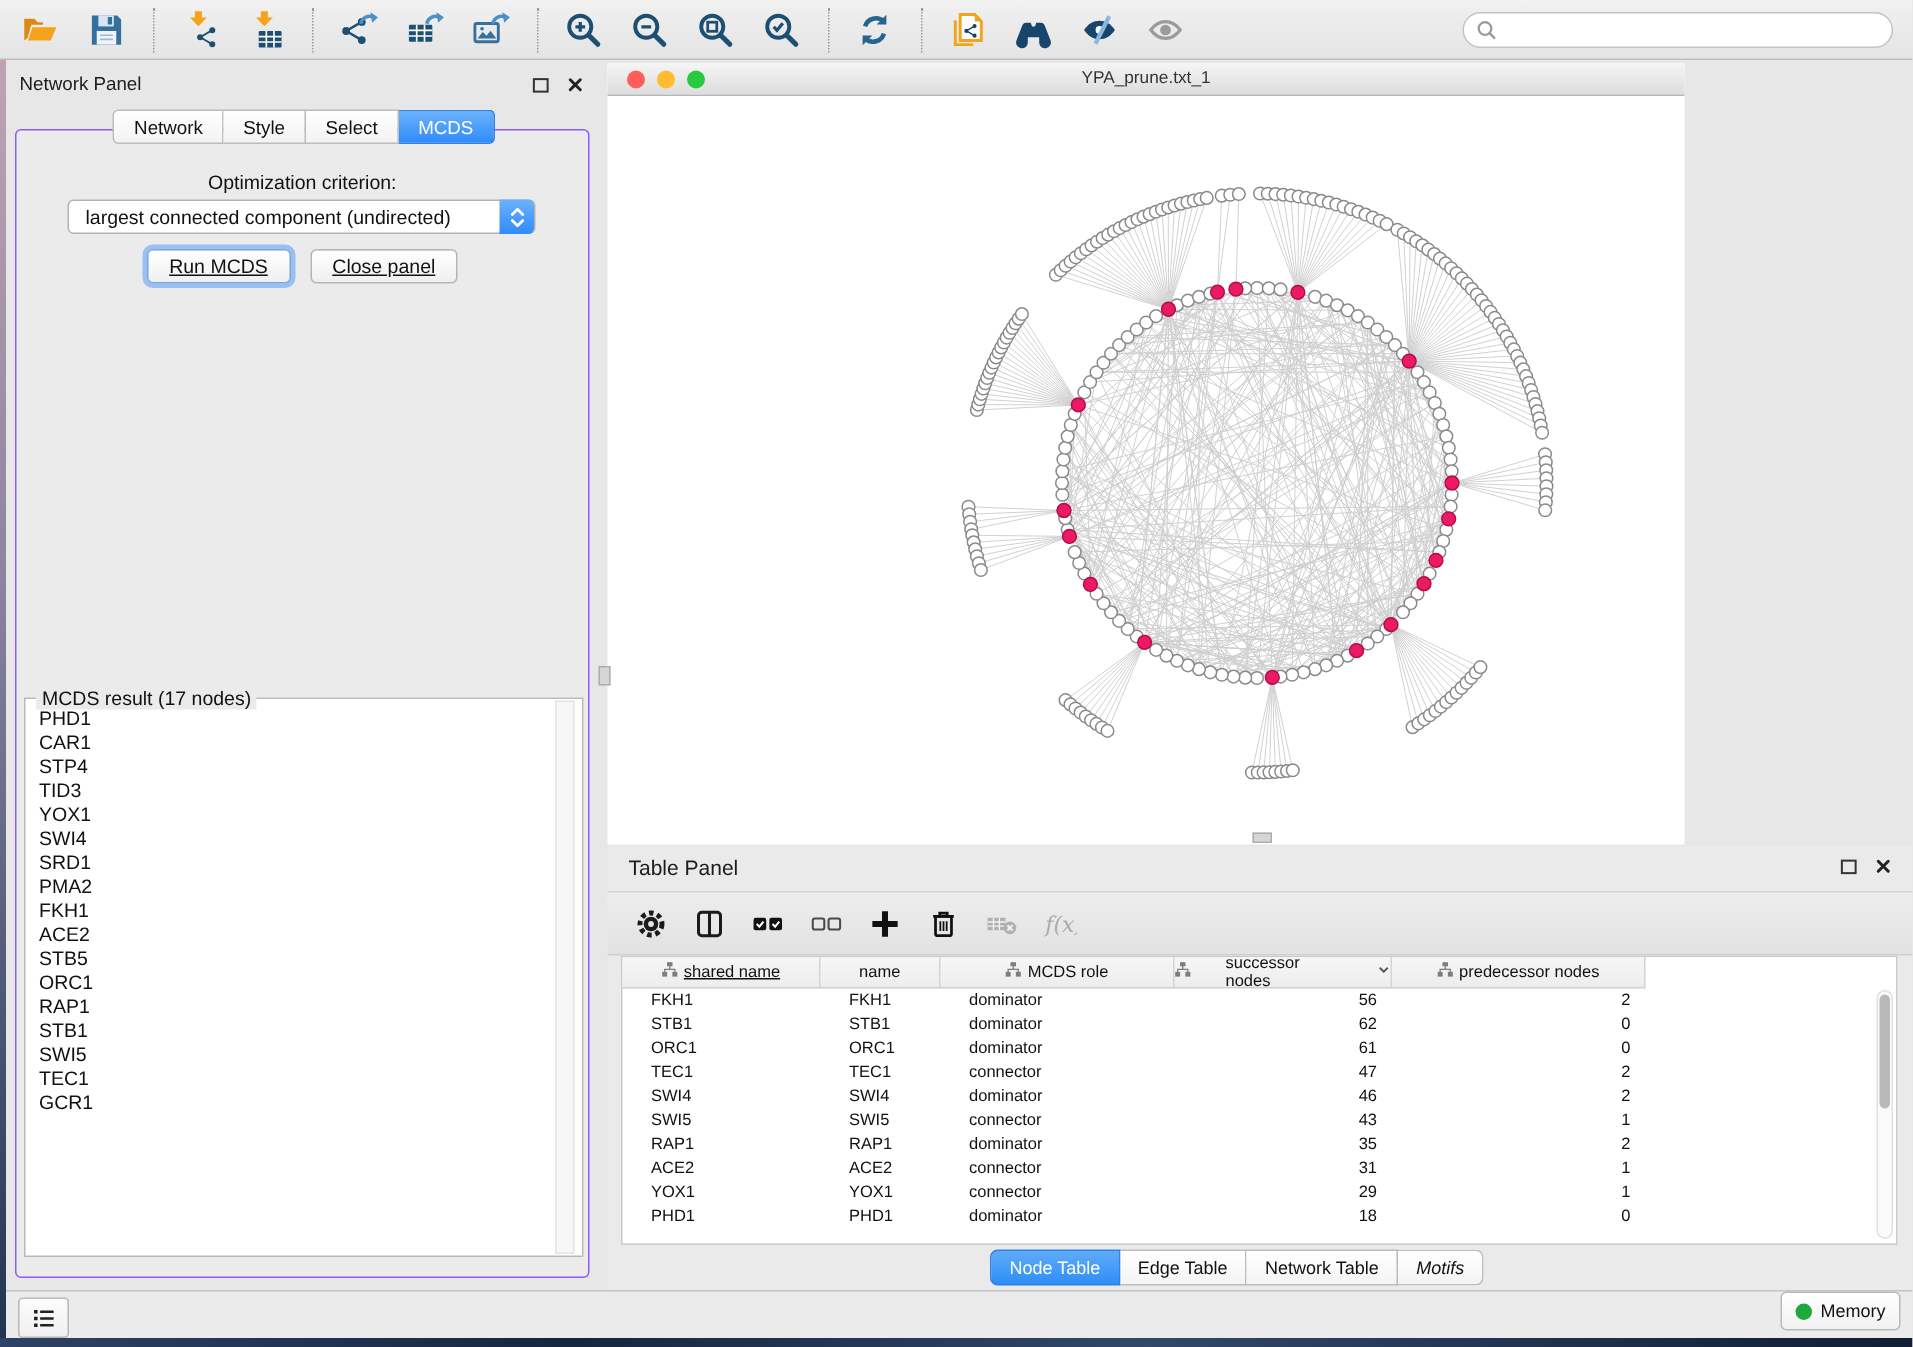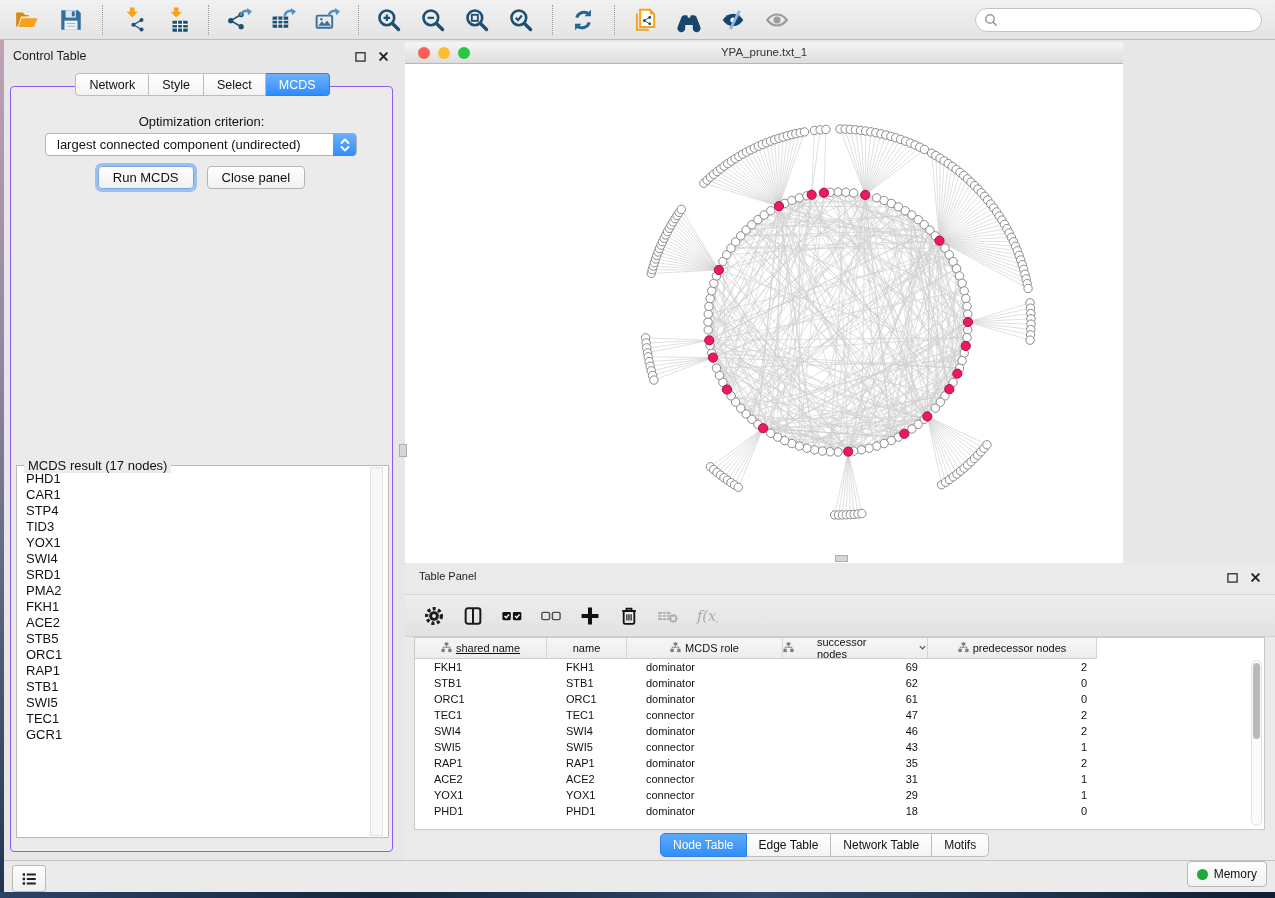--- a/index.html
+++ b/index.html
@@ -32,39 +32,39 @@
   .ctab:last-child{border-radius:0 4px 4px 0;}
   .ctab.on{background:linear-gradient(#6db1fc,#2f8cfb);color:#fff;border-color:#2f80e8;}
   #ctl-box{left:6px;top:46px;width:383px;height:766px;background:#ebebeb;border:1px solid #8b5cf6;border-radius:4px;box-sizing:border-box;}
   #opt-label{left:0;top:27px;width:100%;text-align:center;font-size:13px;color:#111;}
   #criterion{left:34px;top:46px;width:312px;height:23px;background:#fff;border:1px solid #b3b3b3;border-radius:4px;
              box-sizing:border-box;display:flex;align-items:center;font-size:13px;color:#111;padding-left:11px;}
   #criterion .stepper{position:absolute;right:0px;top:-1px;width:23px;height:23px;border-radius:0 4px 4px 0;
              background:linear-gradient(#6db1fc,#2f8cfb);display:flex;align-items:center;justify-content:center;}
   #btnrow{left:0;top:79px;width:100%;display:flex;justify-content:center;gap:13px;}
   .pbtn{height:23px;padding:0 14px;font-size:13px;background:linear-gradient(#ffffff,#f0f0f0);
-        border:1px solid #b5b5b5;border-radius:4px;color:#111;display:flex;align-items:center;}
+        border:1px solid #b5b5b5;border-radius:4px;color:#111;display:flex;align-items:center;text-decoration:underline;}
   .pbtn.focus{box-shadow:0 0 0 3px rgba(108,169,245,.65);border-color:#7aa8dd;}
   #mcds-group{left:5px;top:378px;width:371px;height:371px;border:1px solid #b9b9b9;background:#fff;}
   #mcds-legend{position:absolute;left:7px;top:-8px;background:#ebebeb;padding:0 4px;font-size:13px;color:#111;}
   #mcds-list{position:absolute;left:1px;top:5px;right:20px;bottom:1px;overflow:hidden;padding-left:8px;}
   .mitem{font-size:13px;line-height:16px;color:#111;}
   #mcds-scroll{position:absolute;right:5px;top:1px;bottom:1px;width:13px;background:#f7f7f7;border:1px solid #e2e2e2;box-sizing:border-box;}
   
   #netwin{left:405px;top:42px;width:718px;height:521px;background:#fff;}
   #net-titlebar{left:0;top:0;width:100%;height:22px;background:linear-gradient(#f5f5f5,#dddddd);
                 border-bottom:1px solid #b6b6b6;box-sizing:border-box;}
   .lights{position:absolute;left:13px;top:5px;display:flex;gap:8px;}
   .light{width:12px;height:12px;border-radius:50%;}
   #net-title{left:0;top:4px;width:100%;text-align:center;font-size:11.5px;color:#333;}
   #net-canvas{left:0;top:22px;width:870px;height:499px;}
   .divider-handle{background:#d6d6d6;border:1px solid #aeaeae;box-sizing:border-box;}
   
   #tblpanel{left:405px;top:564px;width:870px;height:296px;background:#eaeaea;}
-  #tbl-title{left:14px;top:6px;font-size:11px;color:#1c1c1c;}
+  #tbl-title{left:14px;top:6px;font-size:14px;color:#1c1c1c;}
   #tp-toolbar{left:0;top:30px;width:100%;height:43px;background:linear-gradient(#ededed,#e2e2e2);
               border-top:1px solid #d6d6d6;border-bottom:1px solid #cfcfcf;display:flex;align-items:center;
               padding-left:17px;box-sizing:border-box;}
   .tpbtn{width:24px;height:24px;margin-right:15px;display:flex;align-items:center;justify-content:center;}
   .tpbtn svg{width:22px;height:22px;}
   #tblwrap{left:9px;top:73px;width:851px;height:193px;background:#fff;border:1px solid #c9c9c9;box-sizing:border-box;}
   #thead{position:absolute;left:0;top:0;height:20px;display:flex;background:linear-gradient(#f6f6f6,#ededed);
          border-bottom:1px solid #cfcfcf;}
   .hcell{display:flex;align-items:center;justify-content:center;gap:4px;font-size:11px;color:#111;
          border-right:1px solid #d5d5d5;box-sizing:border-box;height:20px;}
@@ -73,21 +73,21 @@
   .trow{display:flex;height:16px;}
   .tcell{font-size:11px;color:#111;display:flex;align-items:center;box-sizing:border-box;padding-left:19px;}
   .tcell.num{justify-content:flex-end;padding-right:10px;padding-left:0;}
   #tbl-scroll{position:absolute;right:2px;top:22px;width:11px;height:166px;background:#fbfbfb;
               border:1px solid #e0e0e0;border-radius:6px;box-sizing:border-box;}
   #tbl-thumb{position:absolute;left:1px;top:2px;width:7px;height:76px;background:#b9b9b9;border-radius:4px;}
   #tbl-tabs{left:255px;top:269px;display:flex;}
   .btab{height:22px;padding:0 12px;font-size:12px;background:linear-gradient(#ffffff,#f4f4f4);border:1px solid #bdbdbd;
         border-left:none;display:flex;align-items:center;color:#111;}
   .btab:first-child{border-left:1px solid #bdbdbd;border-radius:5px 0 0 5px;}
-  .btab:last-child{border-radius:0 5px 5px 0;}
+  .btab:last-child{border-radius:0 5px 5px 0;font-style:italic;}
   .btab.on{background:linear-gradient(#5fabf9,#2f8ef7);color:#fff;border-color:#2f80e8;}
   
   #statusbar{left:4px;top:860px;width:1271px;height:32px;background:#ebebeb;border-top:1px solid #c4c4c4;box-sizing:border-box;}
   #listbtn{position:absolute;left:8px;top:4px;width:32px;height:25px;background:linear-gradient(#fdfdfd,#f0f0f0);
            border:1px solid #b9b9b9;border-radius:3px;display:flex;align-items:center;justify-content:center;}
   #membtn{position:absolute;right:8px;top:0;height:24px;padding:0 9px;background:linear-gradient(#ffffff,#f1f1f1);
           border:1px solid #b9b9b9;border-radius:4px;display:flex;align-items:center;gap:6px;font-size:12px;color:#111;}
   #memdot{width:11px;height:11px;border-radius:50%;}
 </style>
 </head>
@@ -257,21 +257,21 @@
       <path d="M10.2 10.2l3 3" stroke="#9a9a9a" stroke-width="1.6" stroke-linecap="round"></path>
     </svg>
   <input value="" style="">
 </div>
 
 <div id="wall-left" class="abs"></div>
 <div id="wall-bottom" class="abs"></div>
 
 <div id="ctlpanel" class="abs">
   <div id="ctl-titlebar" class="abs">
-    <div id="ctl-title" class="abs">Control Table</div>
+    <div id="ctl-title" class="abs">Network Panel</div>
     <div class="winbtns">
       <span class="winbtn">
           <svg viewBox="0 0 18 18">
             <rect x="3.5" y="4.5" width="11" height="10" fill="none" stroke="#333" stroke-width="1.6"></rect>
           </svg>
         </span>
       <span class="winbtn">
           <svg viewBox="0 0 18 18">
             <path d="M5 5l8 8M13 5l-8 8" stroke="#222" stroke-width="2.4" stroke-linecap="round"></path>
           </svg>
@@ -1215,21 +1215,21 @@
               <path d="M6 3.5v2.2M2.3 7.5V5.7h7.4v1.8" stroke="#7d7d7d" fill="none"></path>
             </svg></span>
           <span>predecessor nodes</span>
         </div>
       </div>
     <div id="tbody">
         <div class="trow">
           <div class="tcell" style="width: 132px;">FKH1</div>
           <div class="tcell" style="width: 80px;">FKH1</div>
           <div class="tcell" style="width: 156px;">dominator</div>
-          <div class="tcell num" style="width: 145px;">69</div>
+          <div class="tcell num" style="width: 145px;">56</div>
           <div class="tcell num" style="width: 169px;">2</div>
         </div>
         <div class="trow">
           <div class="tcell" style="width: 132px;">STB1</div>
           <div class="tcell" style="width: 80px;">STB1</div>
           <div class="tcell" style="width: 156px;">dominator</div>
           <div class="tcell num" style="width: 145px; text-align: center;">62</div>
           <div class="tcell num" style="width: 169px;">0</div>
         </div>
         <div class="trow">

